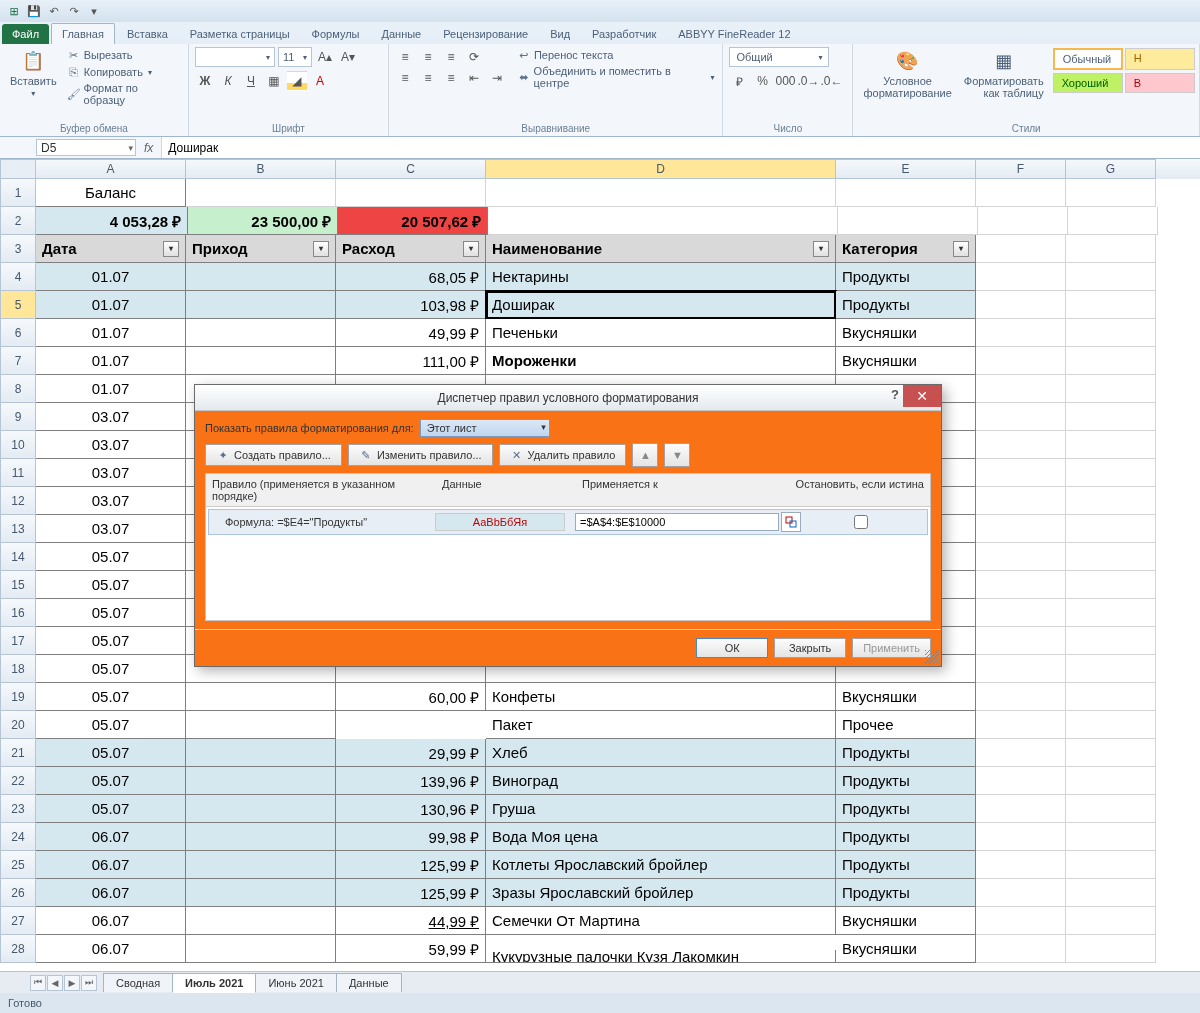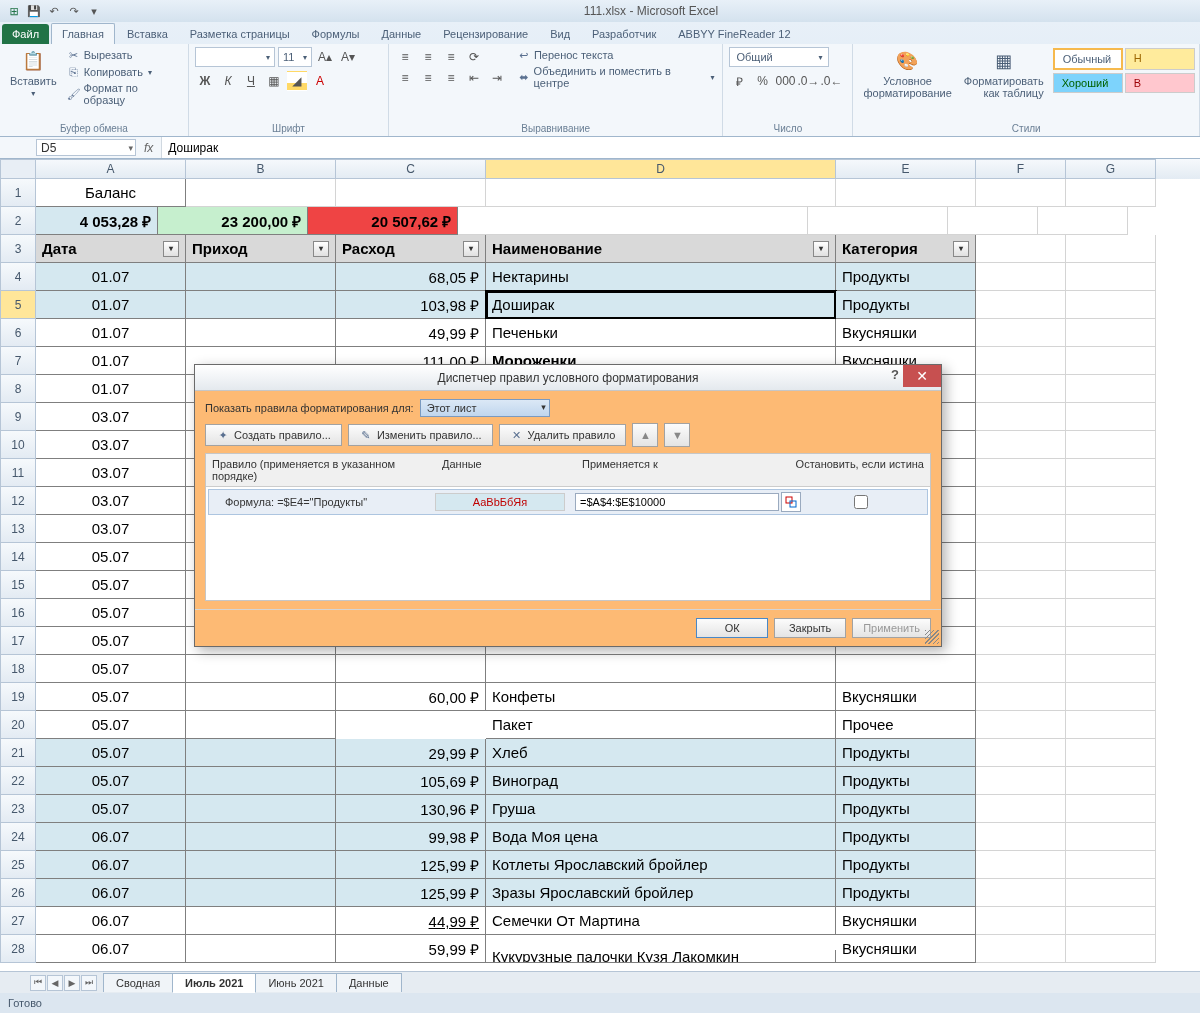--- a/index.html
+++ b/index.html
@@ -27,21 +27,21 @@
 .btn-big .icon { width: 24px; height: 24px; display: flex; align-items: center; justify-content: center; font-size: 18px; }
 .stack { display: flex; flex-direction: column; gap: 1px; }
 .stack-item { display: flex; align-items: center; gap: 3px; font-size: 11px; padding: 1px 2px; }
 .mini-icon { width: 14px; height: 14px; display: inline-flex; align-items: center; justify-content: center; font-size: 11px; color: #5a7090; }
 .font-row { display: flex; align-items: center; gap: 3px; }
 .font-combo { border: 1px solid #b6c5d6; background: #fff; padding: 1px 4px; min-width: 80px; height: 20px; font-size: 11px; display: flex; align-items: center; justify-content: space-between; }
 .font-size { border: 1px solid #b6c5d6; background: #fff; padding: 1px 4px; width: 34px; height: 20px; font-size: 11px; display: flex; align-items: center; justify-content: space-between; }
 .toolbar-btn { width: 20px; height: 20px; display: inline-flex; align-items: center; justify-content: center; border: 1px solid transparent; font-size: 12px; color: #555; }
 .style-cell { border: 1px solid #ccc; padding: 3px 8px; font-size: 11px; margin: 1px; min-width: 70px; }
 .style-normal { background: #fff; border: 2px solid #f6b94d; }
-.style-good { background: #7dd3fc; color: #006100; }
+.style-good { background: #bef264; color: #006100; }
 .number-combo { border: 1px solid #b6c5d6; background: #fff; padding: 2px 6px; min-width: 100px; height: 20px; display: flex; align-items: center; justify-content: space-between; font-size: 11px; }
 
 
 .formula-bar { height: 22px; display: flex; border-bottom: 1px solid #a0b6cc; background: #f3f7fb; }
 .name-box { width: 100px; border-right: 1px solid #a0b6cc; background: #fff; display: flex; align-items: center; padding: 0 4px; font-size: 12px; margin: 2px 0 2px 36px; border: 1px solid #b6c5d6; position: relative; }
 .name-box .dd { position: absolute; right: 2px; color: #666; font-size: 9px; }
 .fx-label { padding: 0 8px; display: flex; align-items: center; font-style: italic; color: #666; border-right: 1px solid #d0d8e0; }
 .formula-input { flex: 1; background: #fff; border: none; padding: 0 6px; font-size: 12px; }
 
 
@@ -61,21 +61,21 @@
 .cell.bold { font-weight: bold; }
 .cell.blue-fill { background: #d5e8f0; }
 .cell.green-fill { background: #c6efce; }
 .cell.red-fill { background: #ef4444; }
 .cell.gray-fill { background: #d9d9d9; }
 .cell.plain { border: 1px solid #d4d4d4; border-top: none; border-left: none; }
 .cell.active { outline: 3px solid #000; outline-offset: -2px; background: #d5e8f0; }
 .filter-btn { width: 16px; height: 16px; border: 1px solid #888; background: linear-gradient(#fff,#e0e0e0); display: inline-flex; align-items: center; justify-content: center; font-size: 8px; color: #333; margin-left: auto; }
 
 
-.dialog { position: absolute; left: 194px; top: 364px; width: 748px; background: #fdba74; border: 1px solid #6a6a6a; box-shadow: 4px 4px 12px rgba(0,0,0,.3); }
+.dialog { position: absolute; left: 194px; top: 384px; width: 748px; background: #f97316; border: 1px solid #6a6a6a; box-shadow: 4px 4px 12px rgba(0,0,0,.3); }
 .dlg-title { height: 26px; background: linear-gradient(#fff,#e4e9ee); display: flex; align-items: center; justify-content: center; position: relative; font-size: 12px; color: #333; border-bottom: 1px solid #c6c6c6; }
 .dlg-close { position: absolute; right: 0; top: 0; width: 38px; height: 22px; background: #c75050; color: #fff; display: flex; align-items: center; justify-content: center; font-size: 14px; }
 .dlg-help { position: absolute; right: 42px; top: 2px; color: #555; font-size: 13px; font-weight: bold; }
 .dlg-body { padding: 8px 10px; font-size: 11px; }
 .dlg-row { display: flex; align-items: center; gap: 6px; margin-bottom: 6px; }
 .dlg-combo { border: 1px solid #7a9ac0; background: linear-gradient(#dbe8f6,#c0d6ee); padding: 2px 16px 2px 6px; position: relative; min-width: 130px; }
 .dlg-combo::after { content: "▾"; position: absolute; right: 3px; font-size: 9px; }
 .dlg-btn { border: 1px solid #a2a2a2; background: linear-gradient(#fcfcfc,#e4e4e4); padding: 3px 10px; display: flex; align-items: center; gap: 4px; font-size: 11px; }
 .dlg-arrow-btn { border: 1px solid #a2a2a2; background: linear-gradient(#fcfcfc,#e4e4e4); width: 26px; height: 24px; display: flex; align-items: center; justify-content: center; font-size: 11px; color: #888; }
 .rules-header { display: flex; padding: 4px 6px; font-size: 11px; color: #333; border-bottom: 1px solid #ccc; }
@@ -105,21 +105,20 @@
 <body>
 
 <div class="titlebar">
   <div class="qat">
     <span style="color:#217346">⊞</span>
     <span>💾</span>
     <span>↶</span>
     <span>↷</span>
     <span>▾</span>
   </div>
-  <div class="titlebar-title">111.xlsx - Microsoft Excel</div>
 </div>
 
 <div class="ribbon">
   <div class="tabs">
     <div class="tab-file">Файл</div>
     <div id="ribbon-tab-list" style="display: contents;"><div class="tab active">Главная</div><div class="tab">Вставка</div><div class="tab">Разметка страницы</div><div class="tab">Формулы</div><div class="tab">Данные</div><div class="tab">Рецензирование</div><div class="tab">Вид</div><div class="tab">Разработчик</div><div class="tab">ABBYY FineReader 12</div></div>
   </div>
   <div class="ribbon-body">
 
     <div class="group">
@@ -269,22 +268,22 @@
         <div class="cell center" style="width: 150px;">Баланс</div>
         <div class="cell plain" style="width: 150px;"></div>
         <div class="cell plain" style="width: 150px;"></div>
         <div class="cell plain" style="width: 350px;"></div>
         <div class="cell plain" style="width: 140px;"></div>
         <div class="cell plain" style="width: 90px;"></div>
         <div class="cell plain" style="width: 90px;"></div>
       </div>
       <div class="row">
         <div class="row-h">2</div>
-        <div class="cell blue-fill bold right" style="width: 122px;">4 053,28 ₽</div>
-        <div class="cell green-fill bold right" style="width: 150px;">23 200,00 ₽</div>
+        <div class="cell blue-fill bold right" style="width: 152px;">4 053,28 ₽</div>
+        <div class="cell green-fill bold right" style="width: 150px;">23 500,00 ₽</div>
         <div class="cell red-fill bold right" style="width: 150px;">20 507,62 ₽</div>
         <div class="cell plain" style="width: 350px;"></div>
         <div class="cell plain" style="width: 140px;"></div>
         <div class="cell plain" style="width: 90px;"></div>
         <div class="cell plain" style="width: 90px;"></div>
       </div>
       <div class="row">
         <div class="row-h">3</div>
         <div class="cell gray-fill bold center" style="width: 150px;">Дата<span class="filter-btn">▾</span></div>
         <div class="cell gray-fill bold center" style="width: 150px;">Приход<span class="filter-btn">▾</span></div>
@@ -471,21 +470,21 @@
         <div class="cell blue-fill right" style="width: 150px;">29,99 ₽</div>
         <div class="cell blue-fill" style="width: 350px;">Хлеб</div>
         <div class="cell blue-fill" style="width: 140px;">Продукты</div>
         <div class="cell plain" style="width: 90px;"></div>
         <div class="cell plain" style="width: 90px;"></div>
       </div>
       <div class="row">
         <div class="row-h">22</div>
         <div class="cell blue-fill center" style="width: 150px;">05.07</div>
         <div class="cell blue-fill" style="width: 150px;"></div>
-        <div class="cell blue-fill right" style="width: 150px;">105,69 ₽</div>
+        <div class="cell blue-fill right" style="width: 150px;">139,96 ₽</div>
         <div class="cell blue-fill" style="width: 350px;">Виноград</div>
         <div class="cell blue-fill" style="width: 140px;">Продукты</div>
         <div class="cell plain" style="width: 90px;"></div>
         <div class="cell plain" style="width: 90px;"></div>
       </div>
       <div class="row">
         <div class="row-h">23</div>
         <div class="cell blue-fill center" style="width: 150px;">05.07</div>
         <div class="cell blue-fill" style="width: 150px;"></div>
         <div class="cell blue-fill right" style="width: 150px;">130,96 ₽</div>

